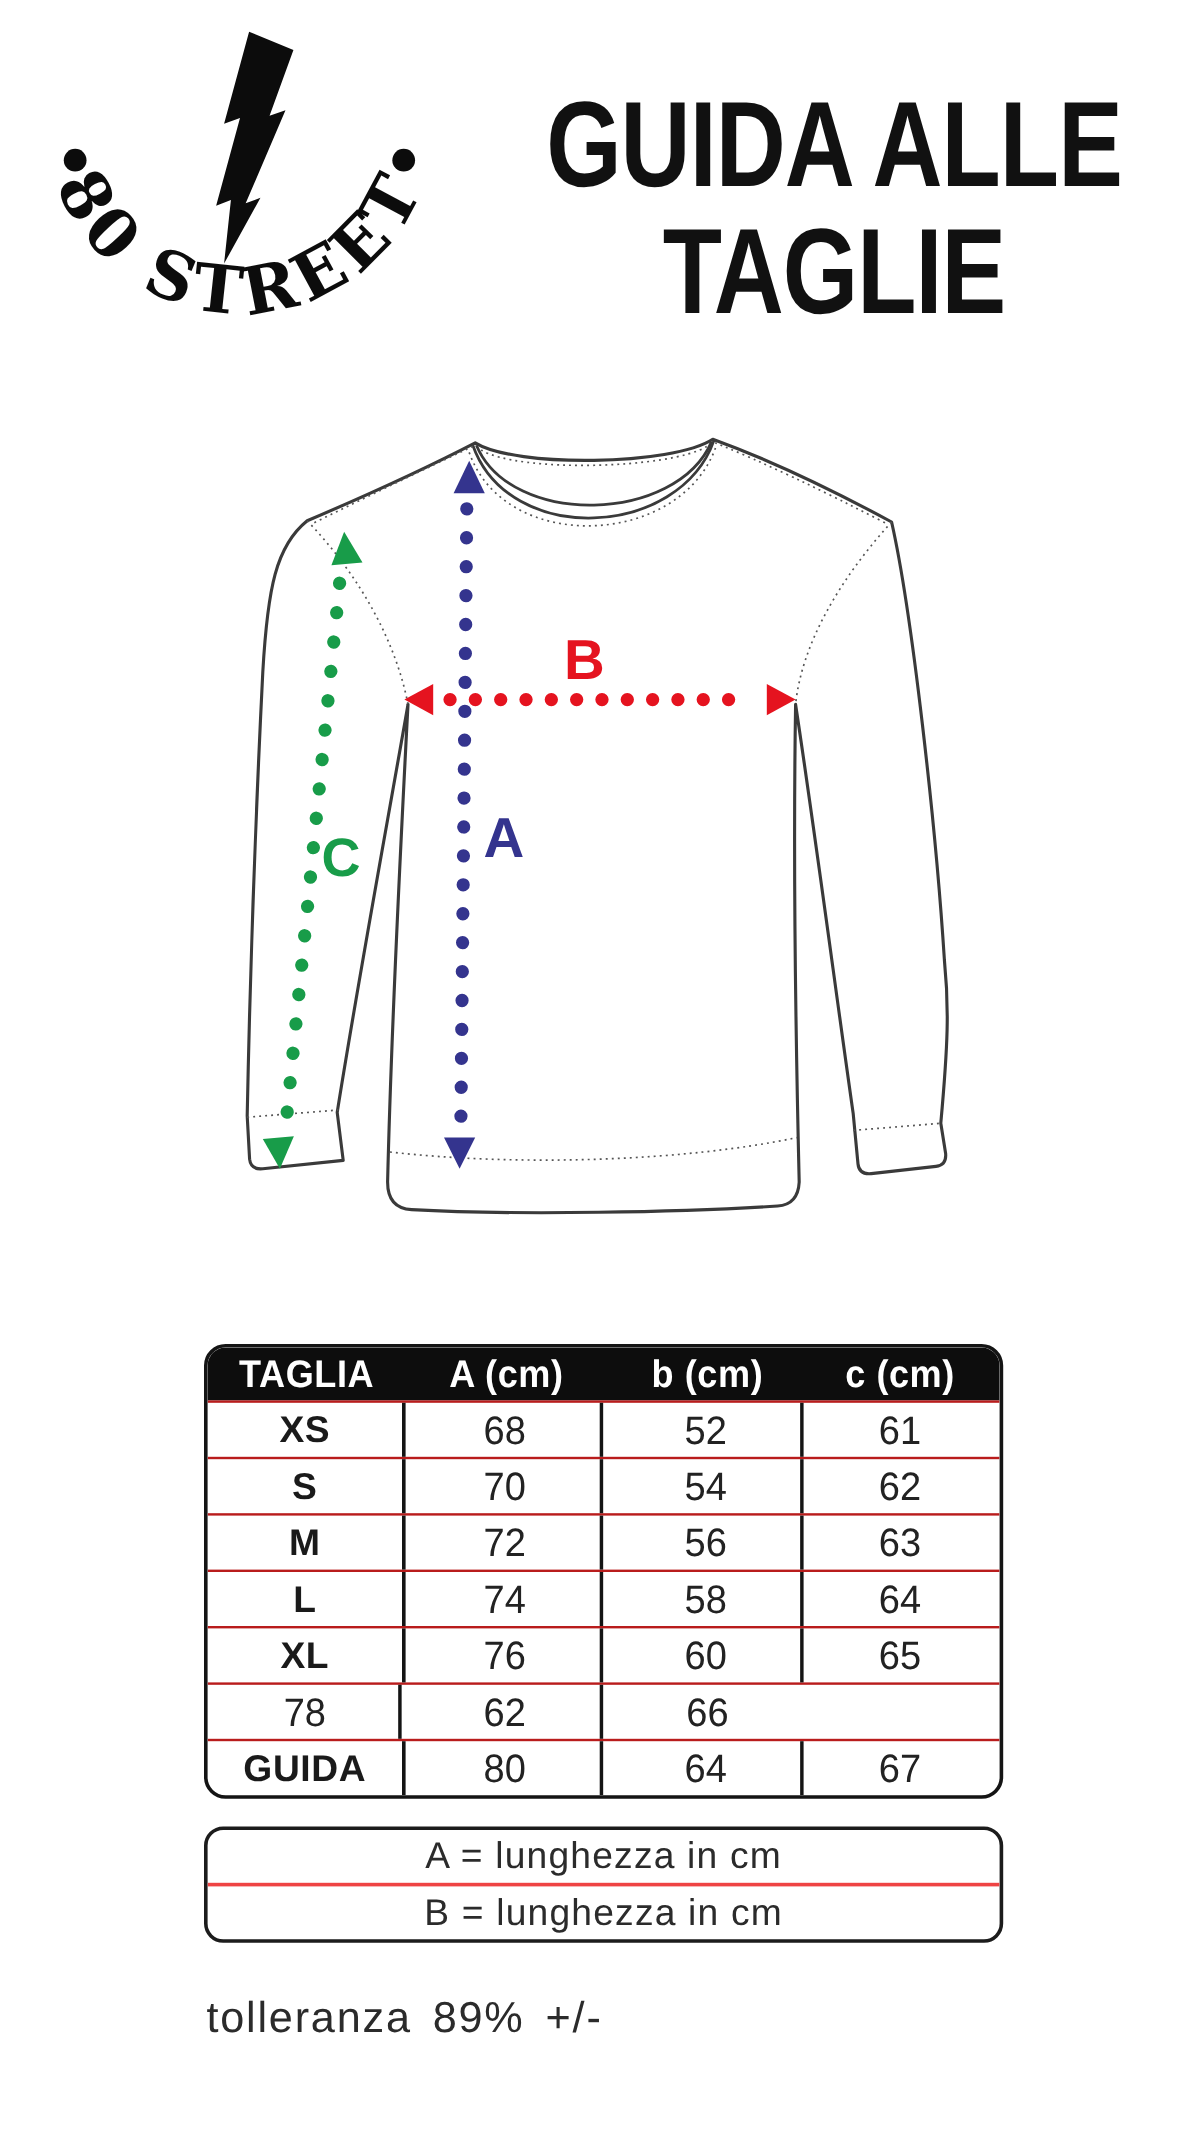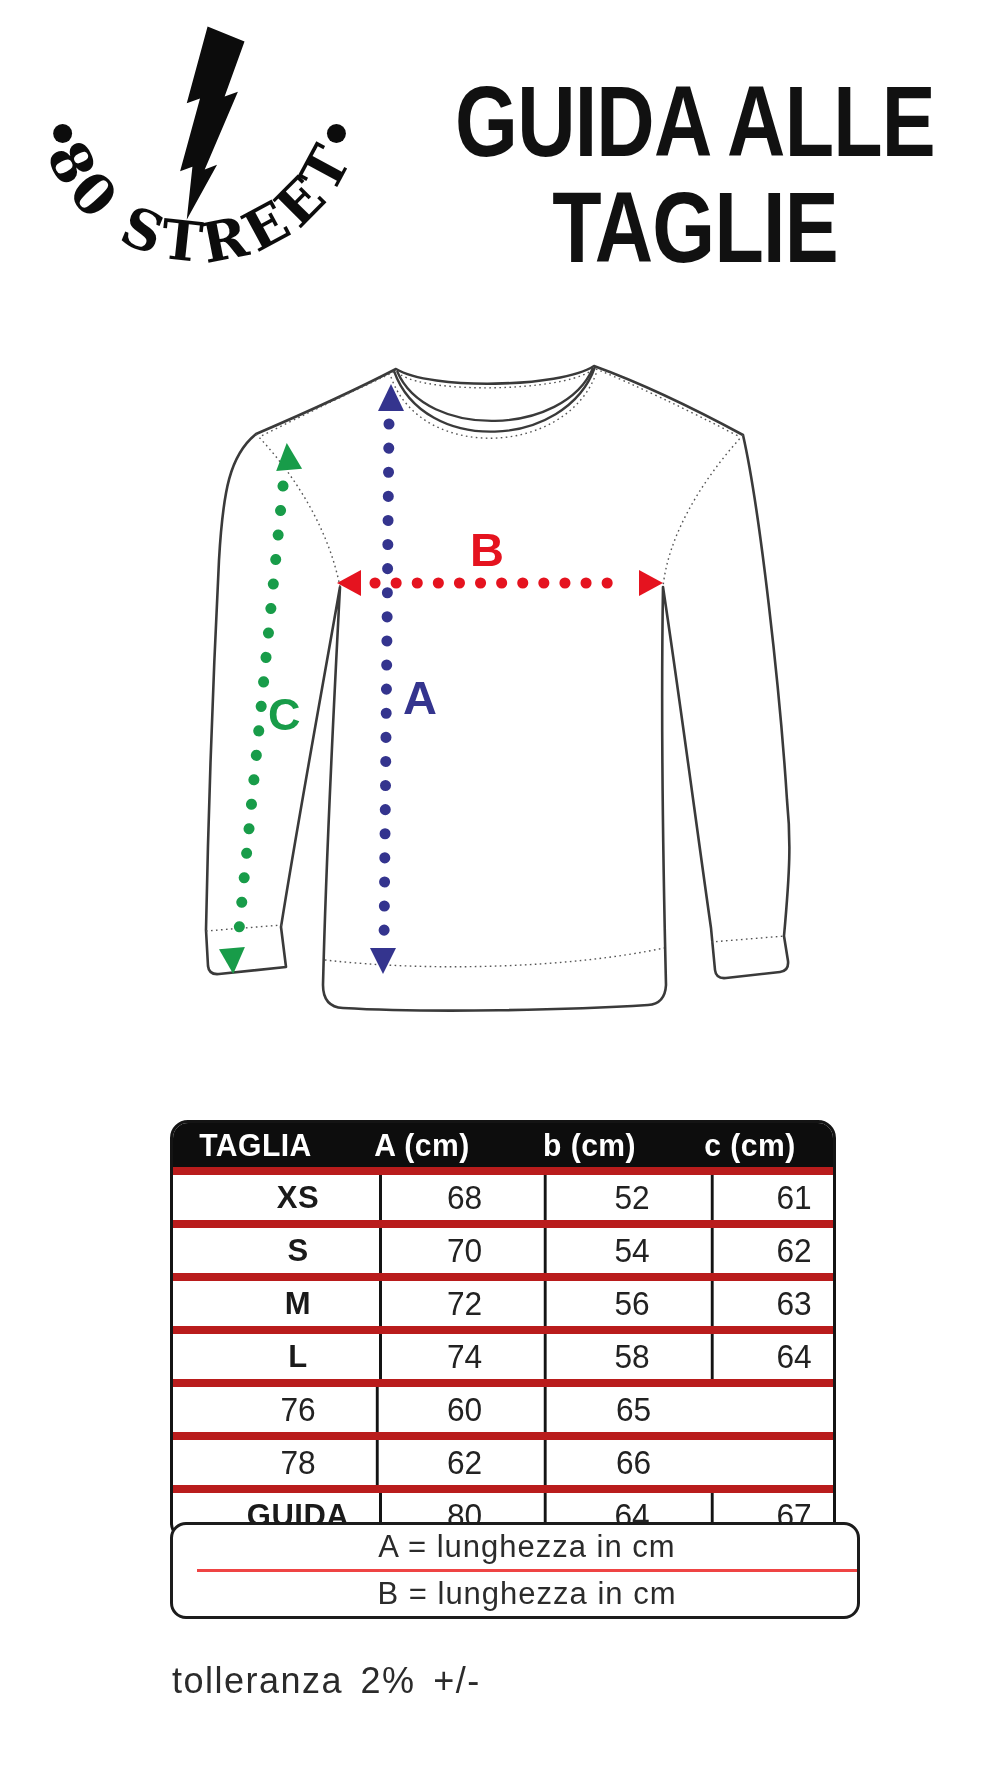--- a/index.html
+++ b/index.html
@@ -11,30 +11,30 @@
   .title{left:390px;top:68px;width:610px;text-align:center;
          font-weight:bold;font-size:101px;line-height:106px;letter-spacing:-1px;
          transform:scaleX(0.8);transform-origin:50% 0;color:#111;}
 
   
   .size-table{left:170px;top:1120px;width:660px;border:3px solid #141414;border-radius:18px;
               overflow:hidden;background:#fff;}
   .t-head{display:grid;grid-template-columns:165px 168px 167px 154px;background:#0d0d0d;height:44px;}
   .t-head div{color:#fff;font-size:32px;font-weight:700;letter-spacing:0.5px;
               display:flex;align-items:center;justify-content:center;transform:scaleX(0.94);}
-  .t-row{display:grid;grid-template-columns:165px 168px 167px 154px;height:45px;border-top:8px solid #b91c1c;padding-left:44px;}
+  .t-row{display:grid;grid-template-columns:165px 168px 167px 154px;height:45px;border-top:2px solid #b91c1c;}
   .t-row:first-of-type{border-top:none;}
   .t-row div{display:flex;align-items:center;justify-content:center;border-right:3px solid #141414;}
   .t-row div:last-child{border-right:none;}
   .t-size{font-weight:700;font-size:31px;letter-spacing:0.5px;}
   .t-num{font-weight:400;font-size:33px;color:#222;transform:scaleX(0.96);}
 
   
   .legend{left:170px;top:1522px;width:660px;border:3px solid #1c1c1c;border-radius:16px;
-          overflow:hidden;background:#fff;padding-left:24px;}
+          overflow:hidden;background:#fff;}
   .l-row{height:44px;display:flex;align-items:center;justify-content:center;
          font-size:31px;color:#2b2b2b;letter-spacing:1px;border-top:3px solid #ef4444;transform-origin:50% 50%;}
   .l-row:first-child{border-top:none;}
 
   .tolerance{left:172px;top:1660px;font-size:36px;color:#2b2b2b;letter-spacing:1.5px;word-spacing:6px;}
 
   svg text.mlabel{font-family:"Liberation Sans", sans-serif;font-weight:bold;}
   svg text.arc{font-family:"DejaVu Serif", serif;font-weight:bold;letter-spacing:6px;}
 </style>
 </head>
@@ -145,20 +145,21 @@
       <div class="t-num">56</div>
       <div class="t-num">63</div>
     </div>
     <div class="t-row">
       <div class="t-size">L</div>
       <div class="t-num">74</div>
       <div class="t-num">58</div>
       <div class="t-num">64</div>
     </div>
     <div class="t-row">
+      <div class="t-size">XL</div>
       <div class="t-num">76</div>
       <div class="t-num">60</div>
       <div class="t-num">65</div>
     </div>
     <div class="t-row">
       <div class="t-num">78</div>
       <div class="t-num">62</div>
       <div class="t-num">66</div>
     </div>
     <div class="t-row">
@@ -167,15 +168,15 @@
       <div class="t-num">64</div>
       <div class="t-num">67</div>
     </div>
   </div>
 
   <div class="abs legend">
     <div class="l-row">A = lunghezza in cm</div>
     <div class="l-row">B = lunghezza in cm</div>
   </div>
 
-  <div class="abs tolerance">tolleranza  2% +/-</div>
+  <div class="abs tolerance">tolleranza  89% +/-</div>
 
 </div>
 
 </body></html>

